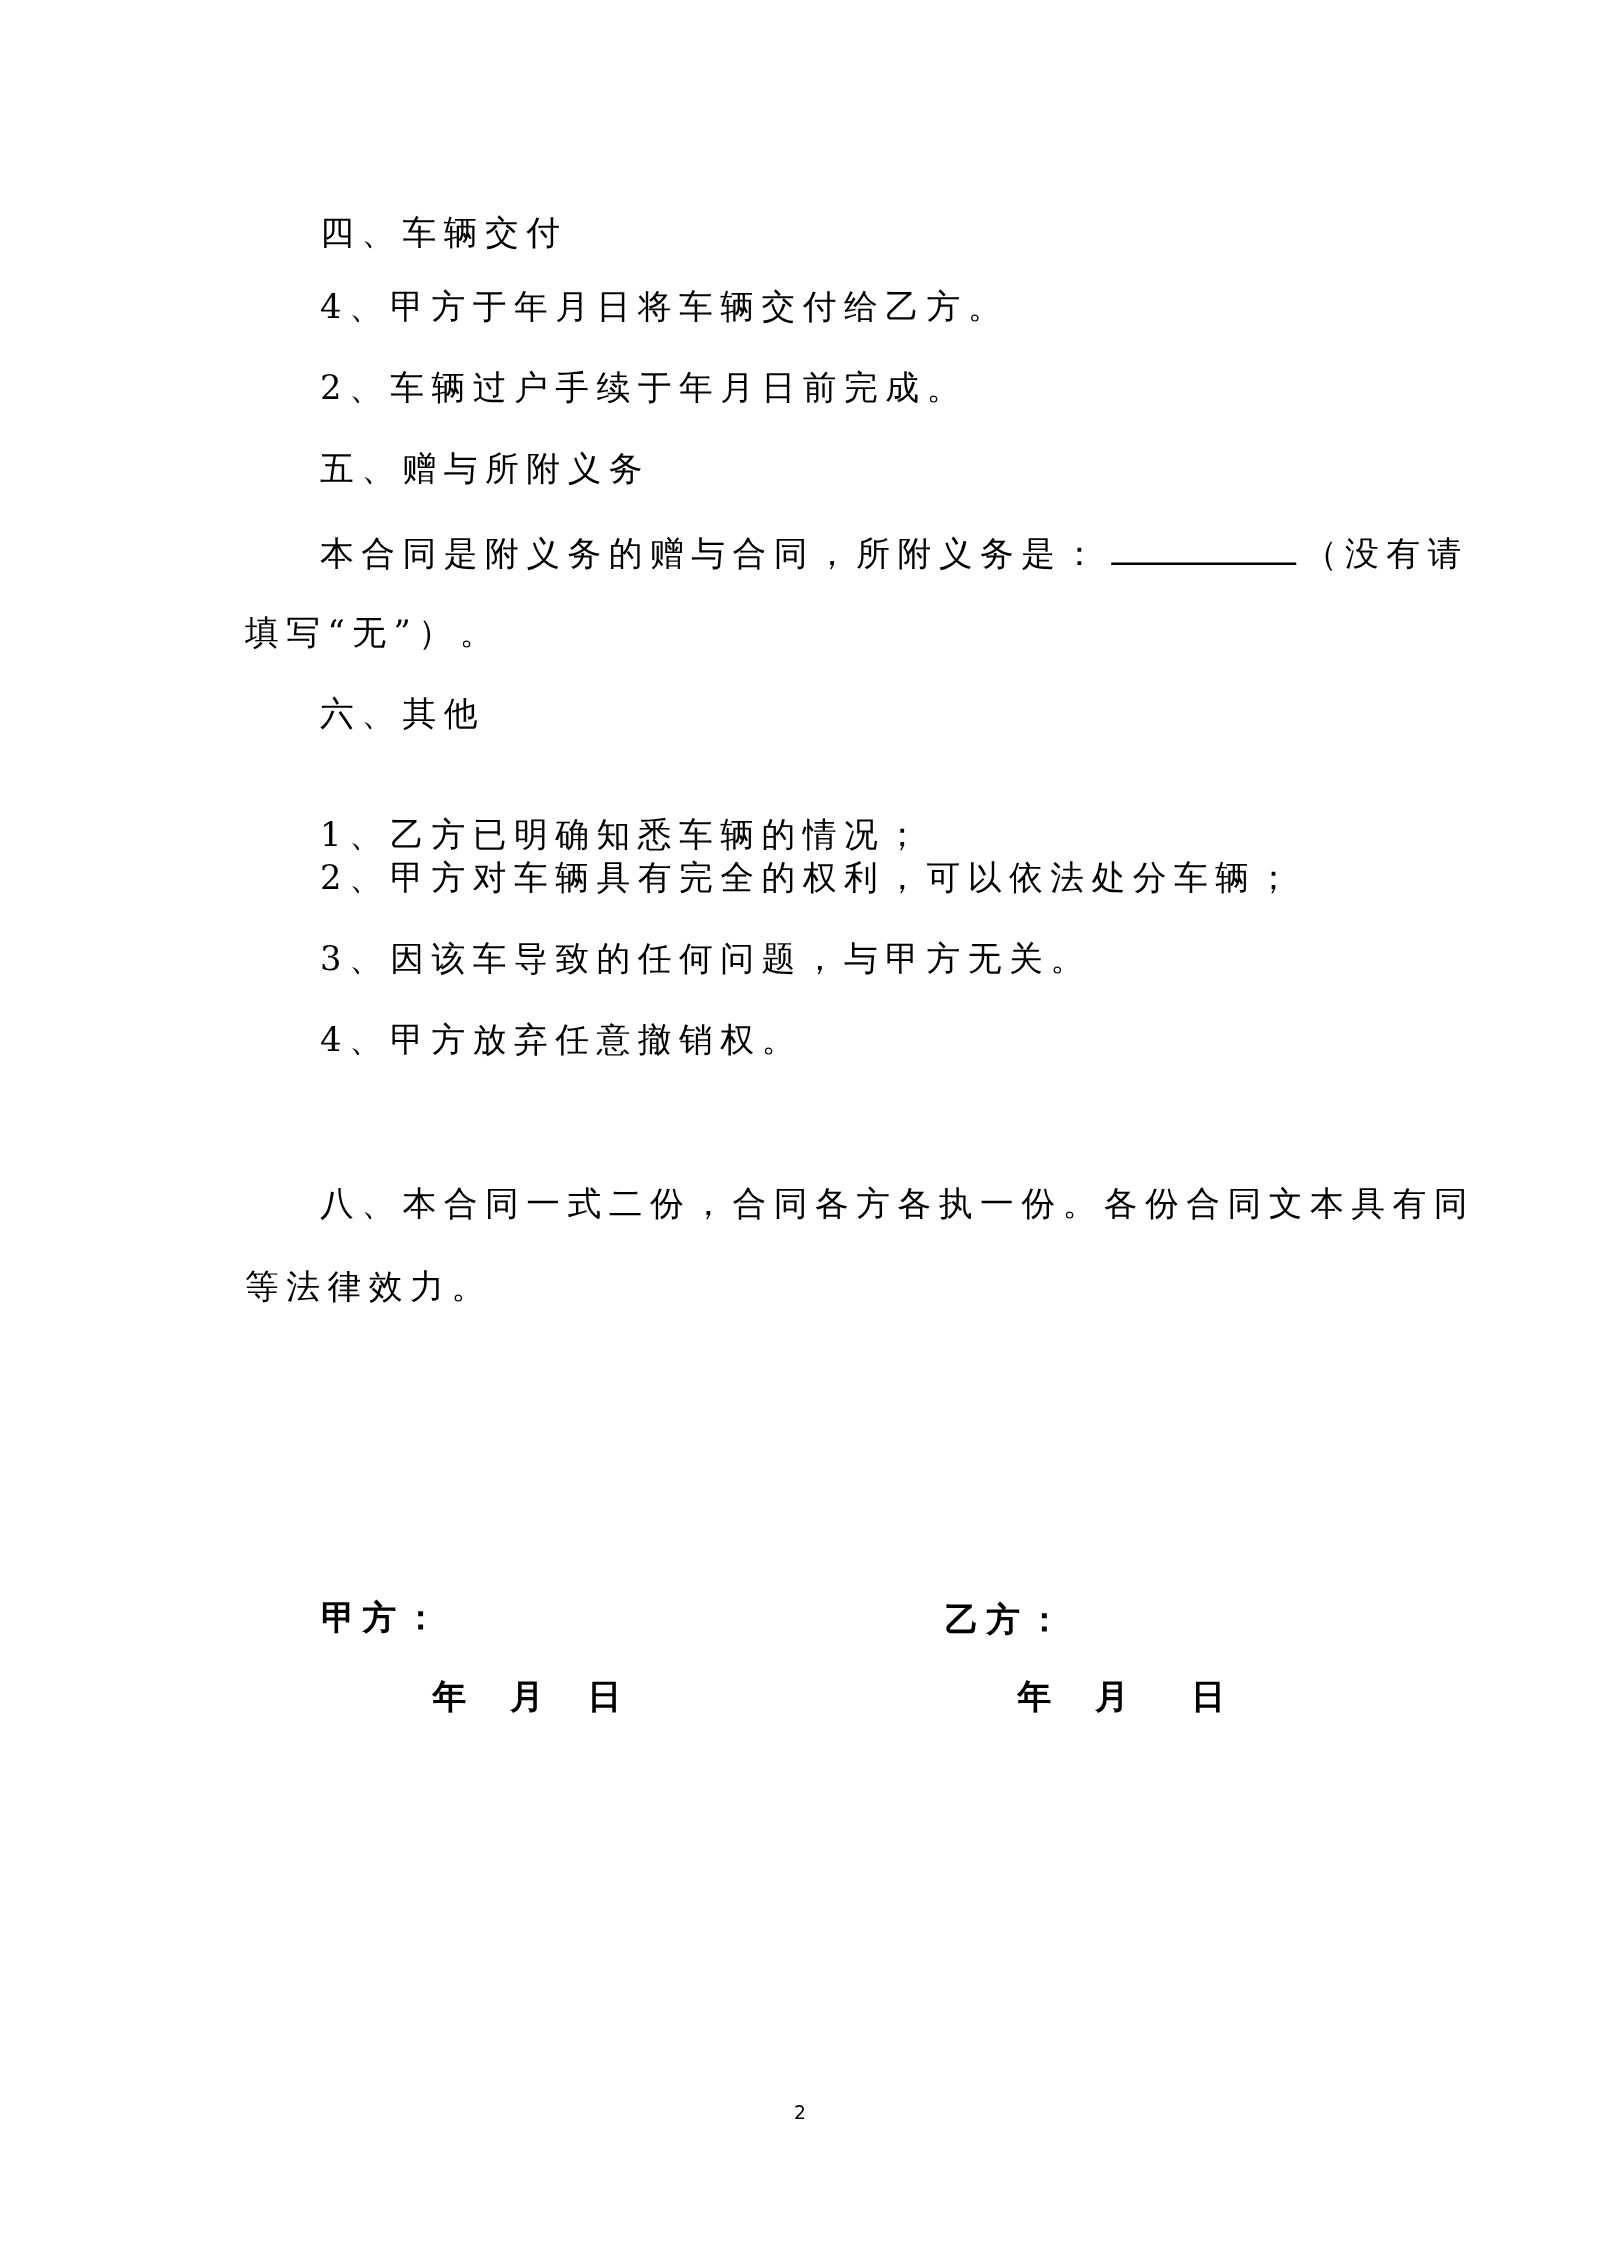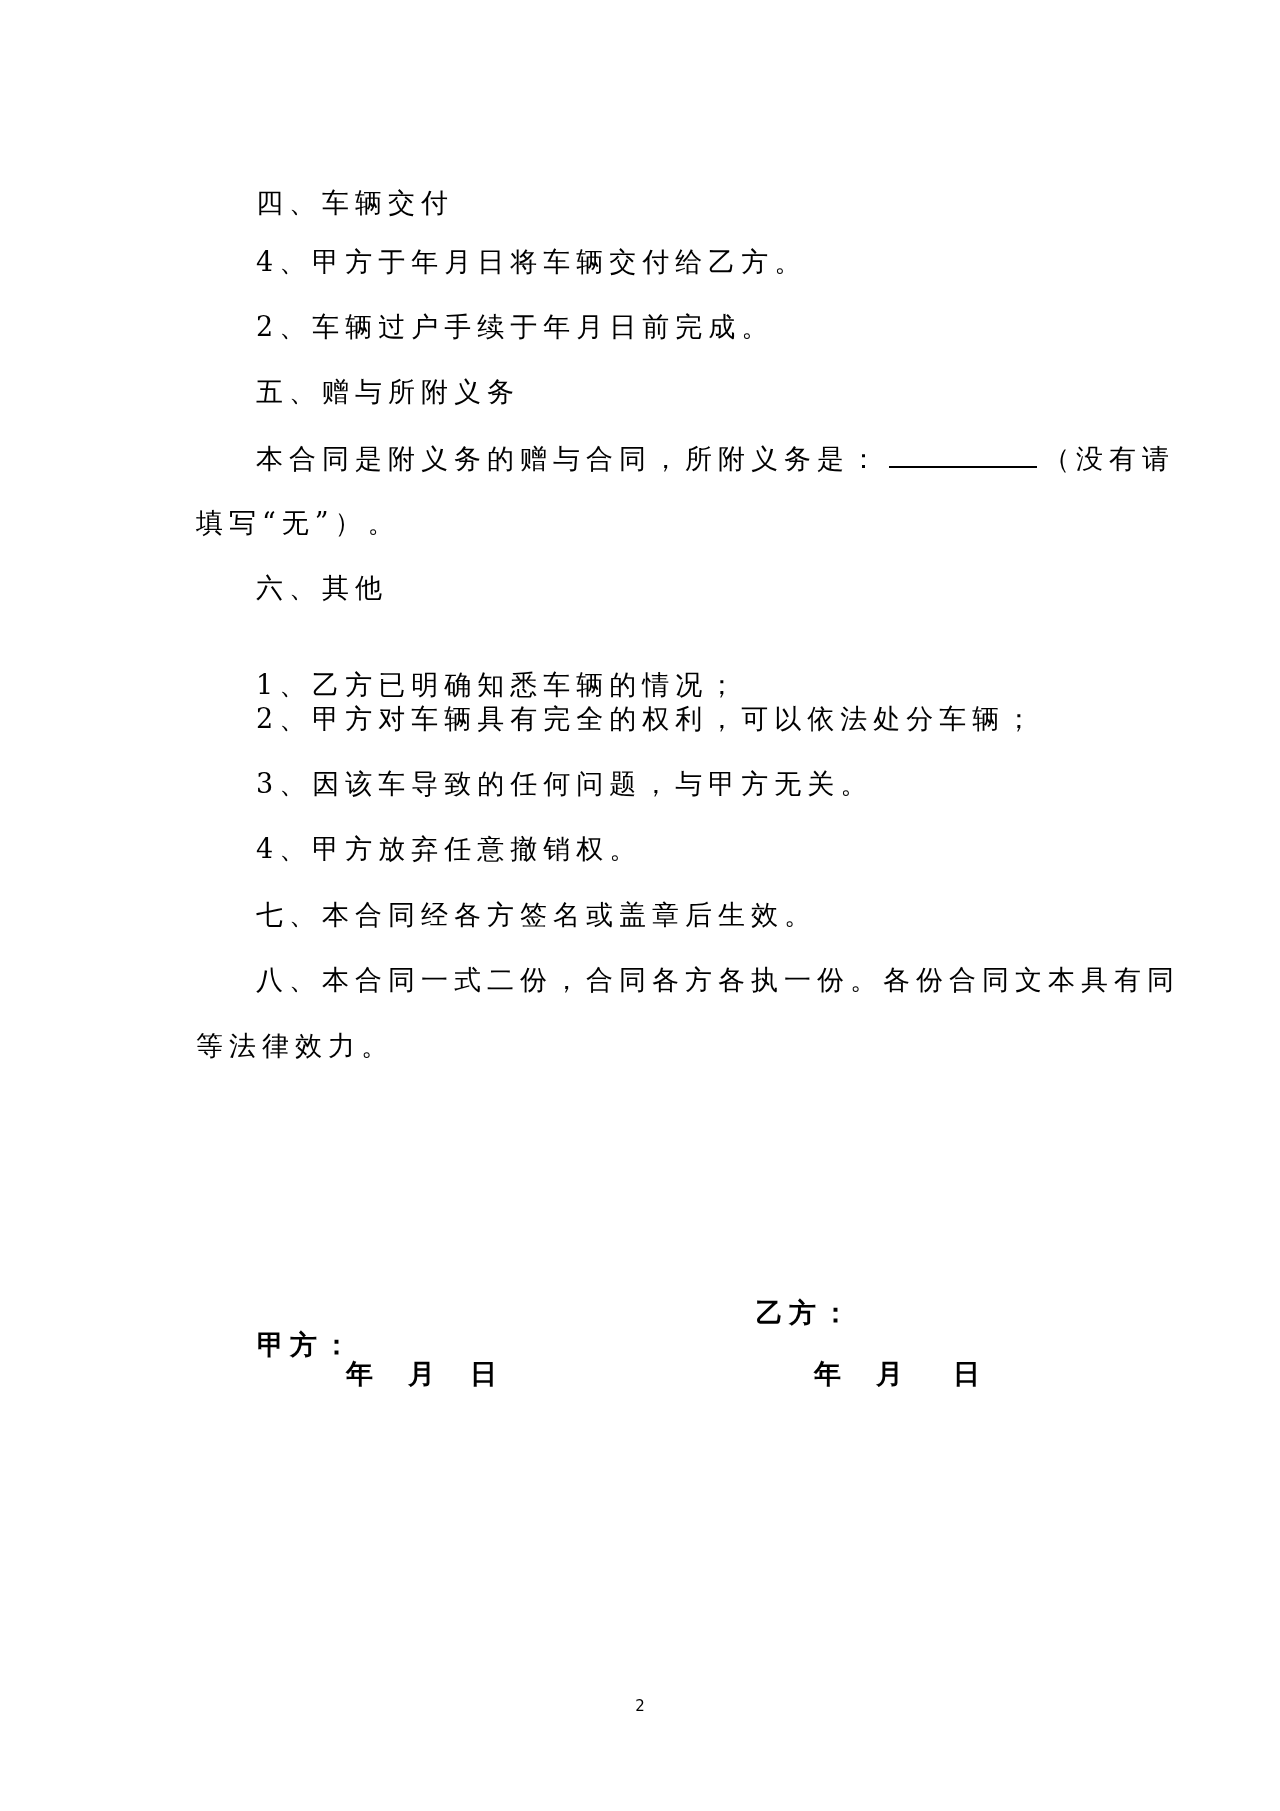--- a/index.html
+++ b/index.html
@@ -14,21 +14,20 @@
     overflow: hidden;
     color: #000000;
     font-family: "DejaVu Serif", "Liberation Serif", serif;
   }
   .page {
     position: absolute;
     left: 0; top: 0;
     width: 1280px;
     height: 1401px;
     background: #ffffff;
-    margin-top: 16px;
   }
   .line {
     position: absolute;
     font-size: 27px;
     line-height: 34px;
     letter-spacing: 6px;
     white-space: nowrap;
   }
   .indent { left: 256px; }
   .flush { left: 196px; }
@@ -79,26 +78,25 @@
     <span>本合同是附义务的赠与合同，所附义务是：</span><span class="blank"></span><span>（没有请</span>
   </div>
   <div class="line flush" style="top:490px;">填写“无”）。</div>
 
   <div class="line indent" style="top:555px;">六、其他</div>
   <div class="line indent" style="top:652px;">1、乙方已明确知悉车辆的情况；</div>
   <div class="line indent" style="top:686px;">2、甲方对车辆具有完全的权利，可以依法处分车辆；</div>
   <div class="line indent" style="top:751px;">3、因该车导致的任何问题，与甲方无关。</div>
   <div class="line indent" style="top:816px;">4、甲方放弃任意撤销权。</div>
 
-  <div class="line indent" style="top:882px;">七、本合同经各方签名或盖章后生效。</div>
   <div class="line indent" style="top:947px;">八、本合同一式二份，合同各方各执一份。各份合同文本具有同</div>
   <div class="line flush" style="top:1013px;">等法律效力。</div>
 
 
-  <div class="sig-label" style="left:257px; top:1312px;">甲方：</div>
+  <div class="sig-label" style="left:257px; top:1278px;">甲方：</div>
   <div class="date-part" style="left:346px; top:1341px;">年</div>
   <div class="date-part" style="left:408px; top:1341px;">月</div>
   <div class="date-part" style="left:470px; top:1341px;">日</div>
 
   <div class="sig-label" style="left:756px; top:1280px;">乙方：</div>
   <div class="date-part" style="left:814px; top:1341px;">年</div>
   <div class="date-part" style="left:876px; top:1341px;">月</div>
   <div class="date-part" style="left:953px; top:1341px;">日</div>
 
   <div class="page-number">2</div>

